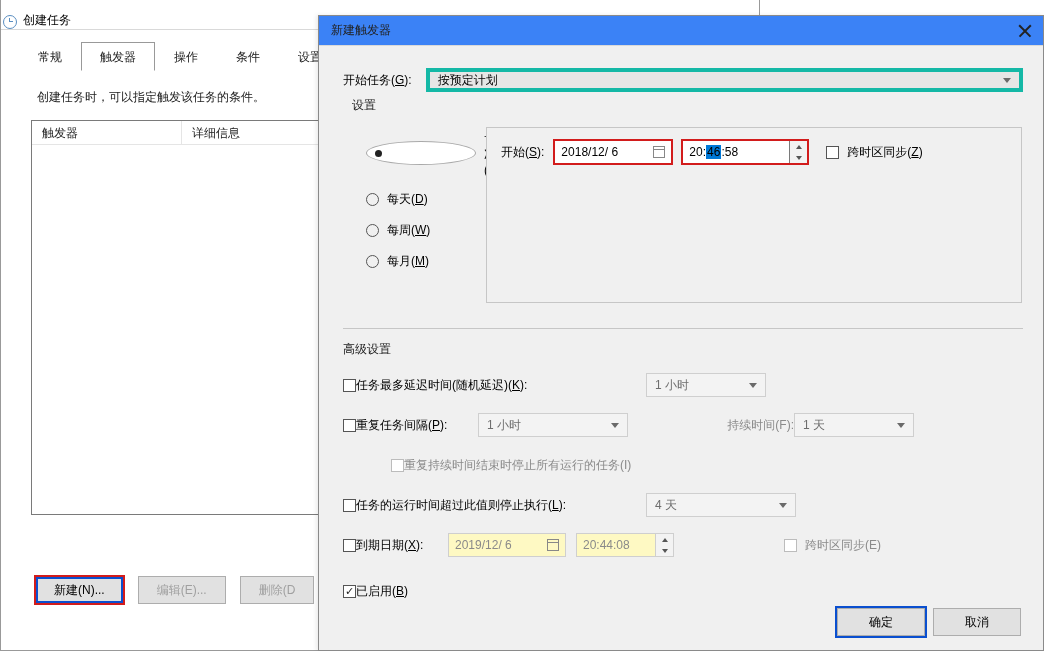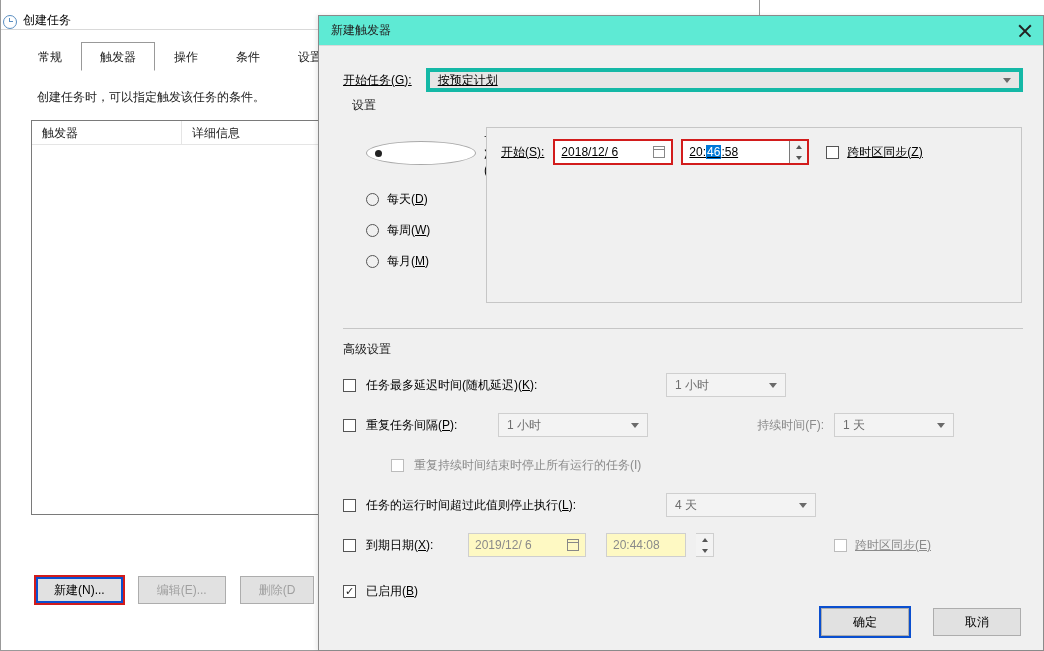--- a/index.html
+++ b/index.html
@@ -20,26 +20,26 @@
   .list-head div { padding: 4px 10px; border-right: 1px solid #e5e5e5; color:#222;}
   .back-btns { position: absolute; left: 34px; bottom: 46px; display: flex; gap: 14px; }
   .btn { height: 28px; padding: 0 18px; background: #e1e1e1; border: 1px solid #adadad; display:flex; align-items:center; justify-content:center; cursor:default;}
   .btn.disabled { color:#a0a0a0; }
   .hl-red  { outline: 2px solid #d21c1c; outline-offset: -1px; }
   .hl-blue { box-shadow: inset 0 0 0 2px #0a4fcf; }
   .hl-blue-out { outline: 2px solid #0a4fcf; outline-offset: 0px; }
 
   
   .front-win { position: absolute; left: 318px; top: 15px; width: 726px; height: 636px; background: #f0f0f0; border: 1px solid #8a8a8a; box-shadow: -2px 0 4px rgba(0,0,0,.08);}
-  .front-title { height: 30px; background: #5eead4; border-bottom: 1px solid #d9d9d9; display: flex; align-items: center; justify-content: space-between; padding: 0 10px 0 12px; color:#222;}
+  .front-title { height: 30px; background: #3b82f6; border-bottom: 1px solid #d9d9d9; display: flex; align-items: center; justify-content: space-between; padding: 0 10px 0 12px; color:#222;}
   .close-x { width: 16px; height: 16px; position: relative; }
   .close-x::before, .close-x::after { content:""; position:absolute; left:0; top:7px; width:16px; height:1.5px; background:#222;}
   .close-x::before{transform:rotate(45deg);} .close-x::after{transform:rotate(-45deg);}
 
-  .row { display: flex; align-items: center; text-decoration: underline; }
+  .row { display: flex; align-items: center; }
   .u { text-decoration: underline; }
 
   .start-row { padding: 22px 20px 6px 24px; gap: 14px; }
   .combo { flex: 1; height: 24px; background: #e6e6e6; border: 4px solid #14b8a6; display:flex; align-items:center; padding: 0 8px; justify-content: space-between; }
   .combo .chev { width:0;height:0;border-left:4px solid transparent;border-right:4px solid transparent;border-top:5px solid #6a6a6a;}
 
   .settings-group { margin: 6px 20px 0 24px; border: 1px solid transparent; position: relative; padding: 10px 0 0 14px;}
   .settings-group .legend { position: absolute; top: -8px; left: 4px; background:#f0f0f0; padding: 0 4px; color:#222;}
   .settings-body { display:flex; gap: 24px; padding: 12px 0 10px 8px;}
   .radio-col { display:flex; flex-direction: column; gap: 14px; width: 96px; padding-top: 2px;}
@@ -51,36 +51,36 @@
   .date-in { width: 118px; justify-content: space-between; }
   .time-in { width: 108px; }
   .spin { width:18px; height:24px; border:1px solid #7a7a7a; background:#f3f3f3; display:flex; flex-direction:column; border-left:none;}
   .spin div{flex:1;display:flex;align-items:center;justify-content:center;}
   .tri-u{width:0;height:0;border-left:3px solid transparent;border-right:3px solid transparent;border-bottom:4px solid #555;}
   .tri-d{width:0;height:0;border-left:3px solid transparent;border-right:3px solid transparent;border-top:4px solid #555;}
   .cal-icon { width:12px;height:12px;border:1px solid #888;position:relative;}
   .cal-icon::before{content:"";position:absolute;top:2px;left:0;right:0;border-top:1px solid #888;}
   .cb { width:13px;height:13px;border:1px solid #555;background:#fff; display:flex;align-items:center;justify-content:center;}
   .cb.checked::after{content:"✓"; font-size:11px; line-height:11px; color:#222;}
-  .sel-span { background:#0078d7; color:#ffffff; padding:0 1px;}
+  .sel-span { background:#0078d7; color:#000000; padding:0 1px;}
 
   .hr { border-top: 1px solid #c6c6c6; margin: 14px 20px 0 24px; }
 
   .adv { padding: 12px 20px 0 24px; }
   .adv .legend2 { color:#222; margin-bottom: 14px; }
-  .adv-row { display:flex; align-items:center; gap: 10px; margin-bottom: 14px; min-height:26px;}
+  .adv-row { display:flex; align-items:center; margin-bottom: 14px; min-height:26px;}
   .sel { height:24px; background:#fff; border:1px solid #a9a9a9; display:flex; align-items:center; padding:0 8px; justify-content:space-between; min-width: 110px;}
   .sel .chev { width:0;height:0;border-left:4px solid transparent;border-right:4px solid transparent;border-top:5px solid #6a6a6a;}
   .sel.disabled{ background:#f3f3f3; color:#6e6e6e; border-color:#cfcfcf;}
   .txt-dis { color:#8a8a8a; }
   .cb.disabled{ border-color:#bcbcbc;}
   .date-in.disabled, .time-in.disabled { color:#8a8a8a; border-color:#cfcfcf; background:#fef9c3;}
   .spin.disabled{border-color:#cfcfcf;}
 
-  .dlg-btns { position:absolute; right: 22px; bottom: 14px; display:flex; gap: 24px; margin-left: 36px;}
+  .dlg-btns { position:absolute; right: 22px; bottom: 14px; display:flex; gap: 8px; margin-left: 36px;}
   .dlg-btns .btn { width: 88px; justify-content:center;}
 </style>
 </head>
 <body>
 
 <div class="back-win">
   <div class="back-title">
     <span class="clock-icon"></span>
     <span>创建任务</span>
   </div>

